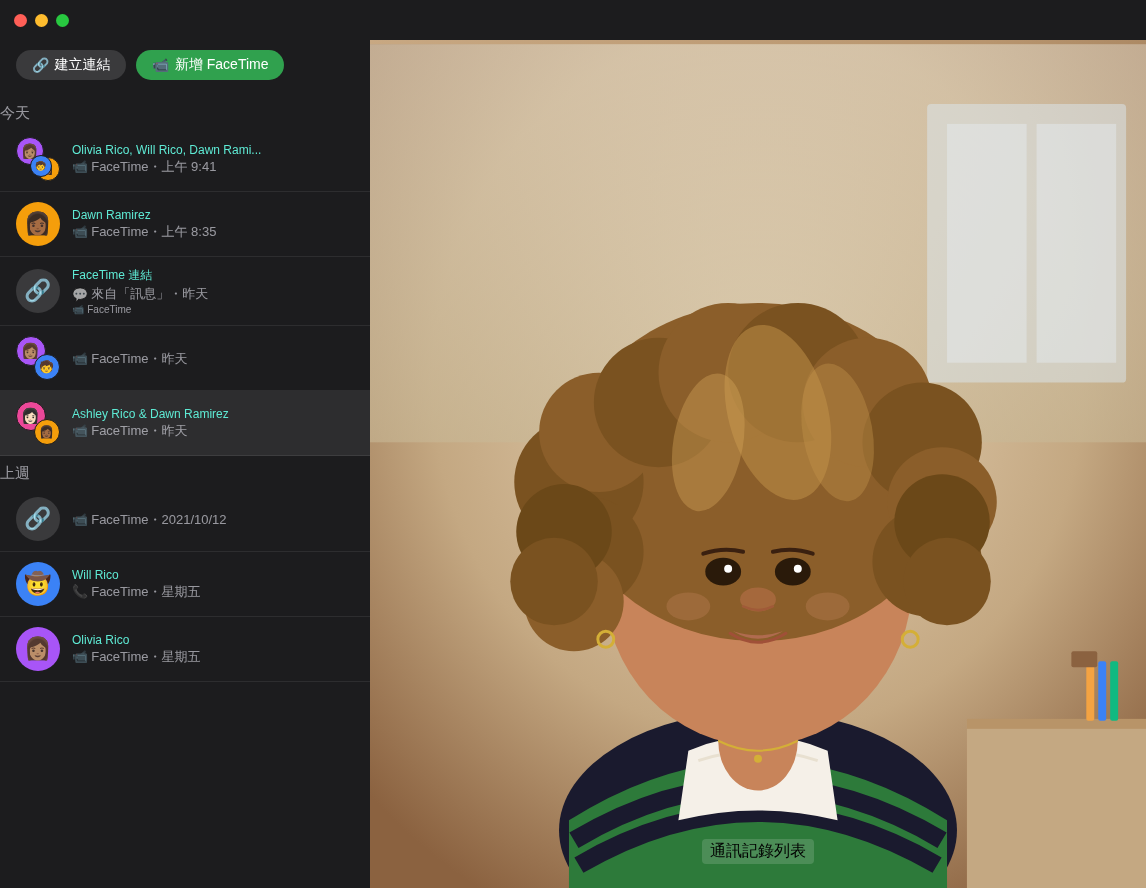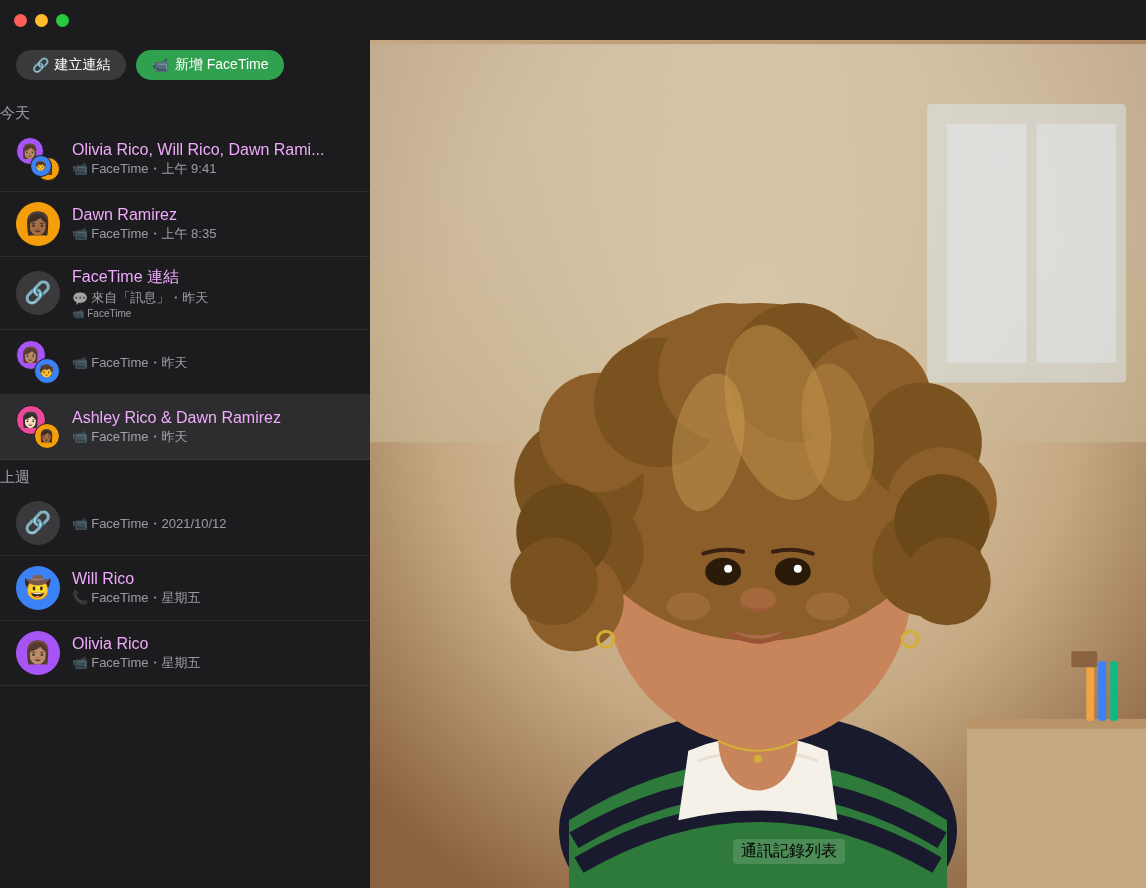--- a/index.html
+++ b/index.html
@@ -163,22 +163,22 @@
       display: flex; align-items: center; justify-content: center;
       font-size: 20px;
       flex-shrink: 0;
     }
 
     .call-info {
       flex: 1;
       min-width: 0;
     }
     .call-name {
-      color: #f0abfc;
-      font-size: 16px;
+      color: #5eead4;
+      font-size: 12px;
       font-weight: 500;
       white-space: nowrap;
       overflow: hidden;
       text-overflow: ellipsis;
     }
     .call-sub {
       color: rgba(235,235,245,0.6);
       font-size: 13px;
       display: flex;
       align-items: center;
@@ -455,16 +455,16 @@
         <ellipse cx="460" cy="565" rx="22" ry="14" fill="#d4906a" opacity="0.25"></ellipse>
 
         <circle cx="237" cy="598" r="8" fill="none" stroke="#d4af37" stroke-width="3"></circle>
         <circle cx="543" cy="598" r="8" fill="none" stroke="#d4af37" stroke-width="3"></circle>
 
         <path d="M350 700 Q390 720 430 700" stroke="#d4af37" stroke-width="2" fill="none"></path>
         <circle cx="390" cy="718" r="4" fill="#d4af37"></circle>
       </svg>
     </div>
 
-    <div style="position:absolute; bottom:24px; left:50%; transform:translateX(-50%); color:#000; font-size:16px; font-weight:400; white-space:nowrap; background:rgba(255,255,255,0.15); padding:2px 8px; border-radius:4px;margin-left:31px;">通訊記錄列表</div>
+    <div style="position:absolute; bottom:24px; left:50%; transform:translateX(-50%); color:#000; font-size:16px; font-weight:400; white-space:nowrap; background:rgba(255,255,255,0.15); padding:2px 8px; border-radius:4px;">通訊記錄列表</div>
   </div>
 
 </div>
 
 </body></html>

